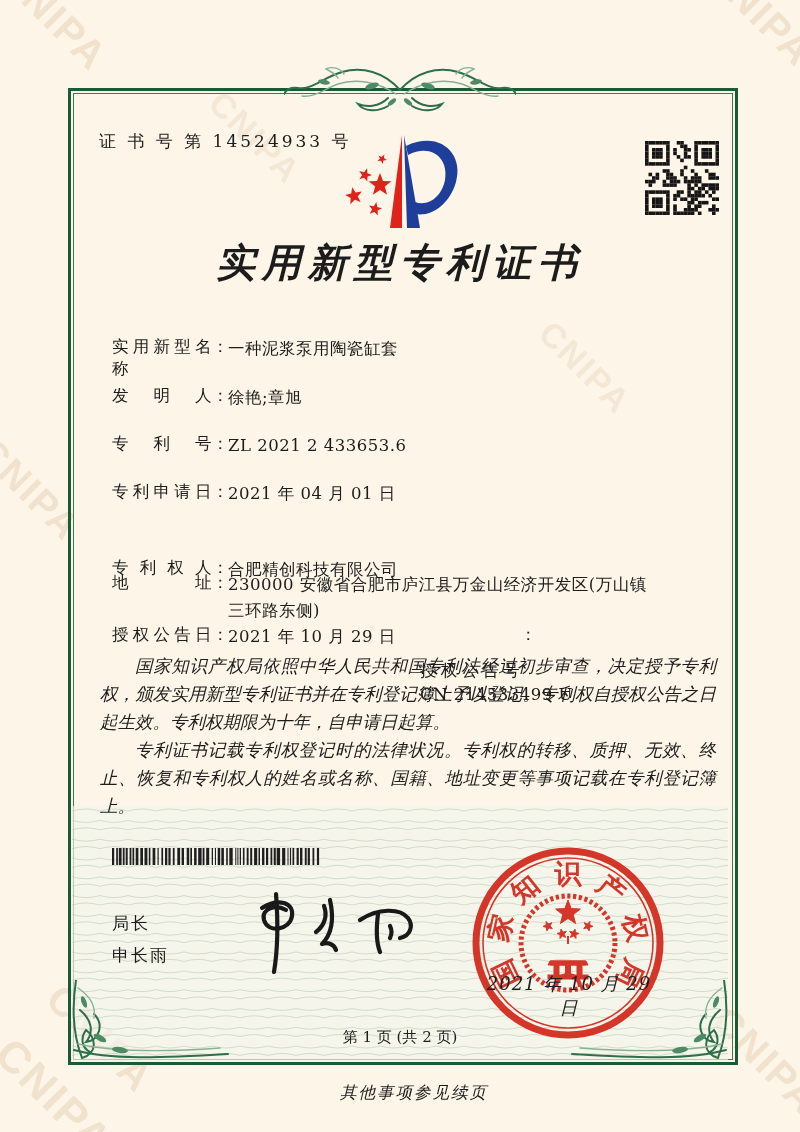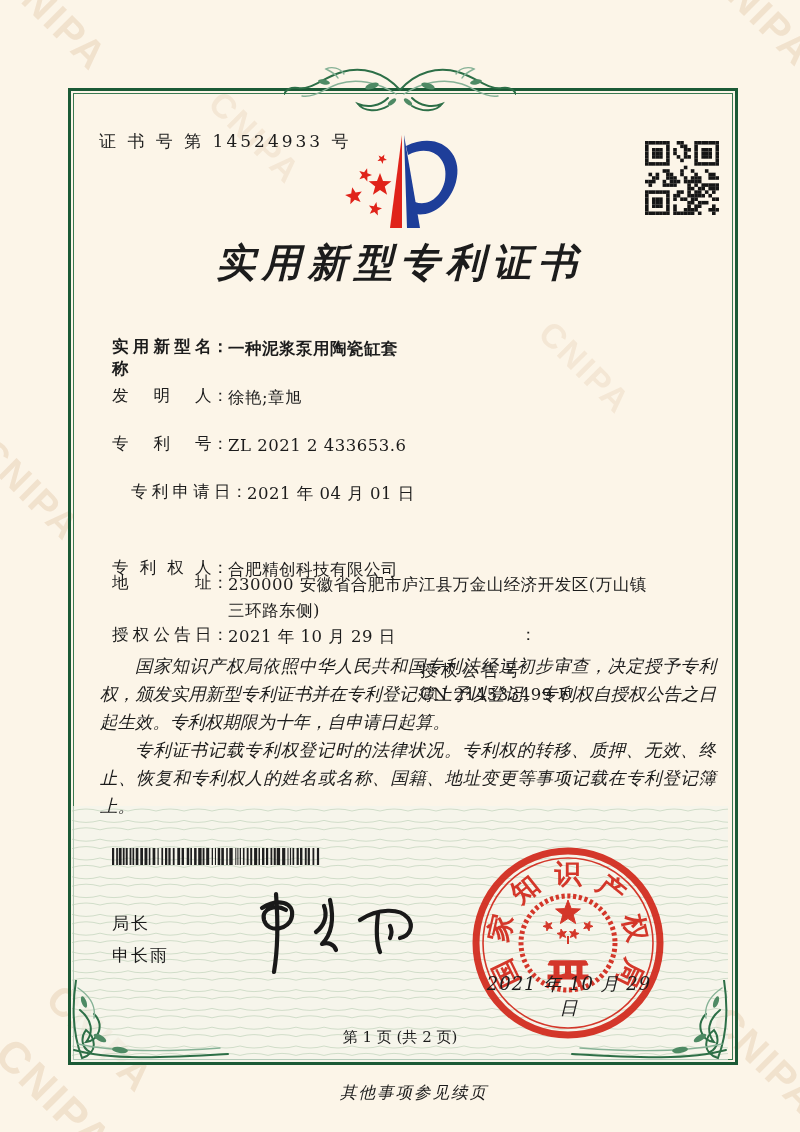--- a/index.html
+++ b/index.html
@@ -390,30 +390,30 @@
       <path class="g1" d="M4,70 C40,80 90,78 158,74"></path>
       <path class="g2" d="M8,64 C44,72 96,72 150,68"></path>
       <path class="g1" d="M10,30 C22,40 24,52 16,62 C30,60 34,44 24,34"></path>
       <path class="g2" d="M8,8 C20,16 26,26 24,38"></path>
       <ellipse class="leaf" cx="30" cy="58" rx="7" ry="3" transform="rotate(30 30 58)"></ellipse>
       <ellipse class="leaf" cx="50" cy="70" rx="8" ry="3" transform="rotate(8 50 70)"></ellipse>
       <ellipse class="leaf" cx="14" cy="22" rx="6" ry="2.5" transform="rotate(70 14 22)"></ellipse>
     </g>
   </svg>
 
-  <div class="row" style="top:336px;font-weight:bold;">
+  <div class="row" style="top:336px;">
     <span class="flabel">实用新型名称</span><span class="colon">：</span><span class="fvalue">一种泥浆泵用陶瓷缸套</span>
   </div>
   <div class="row" style="top:385px;">
     <span class="flabel">发明人</span><span class="colon">：</span><span class="fvalue">徐艳;章旭</span>
   </div>
   <div class="row" style="top:433px;">
     <span class="flabel">专利号</span><span class="colon">：</span><span class="fvalue">ZL 2021 2 433653.6</span>
   </div>
-  <div class="row" style="top:481px;margin-left:19px;">
+  <div class="row" style="top:481px;">
     <span class="flabel">专利申请日</span><span class="colon">：</span><span class="fvalue">2021 年 04 月 01 日</span>
   </div>
   <div class="row" style="top:557px;">
     <span class="flabel">专利权人</span><span class="colon">：</span><span class="fvalue">合肥精创科技有限公司</span>
   </div>
   <div class="row" style="top:572px;">
     <span class="flabel">地址</span><span class="colon">：</span><span class="fvalue" style="width:430px;">230000 安徽省合肥市庐江县万金山经济开发区(万山镇三环路东侧)</span>
   </div>
   <div class="row" style="top:624px;">
     <span class="flabel">授权公告日</span><span class="colon">：</span><span class="fvalue">2021 年 10 月 29 日</span>

